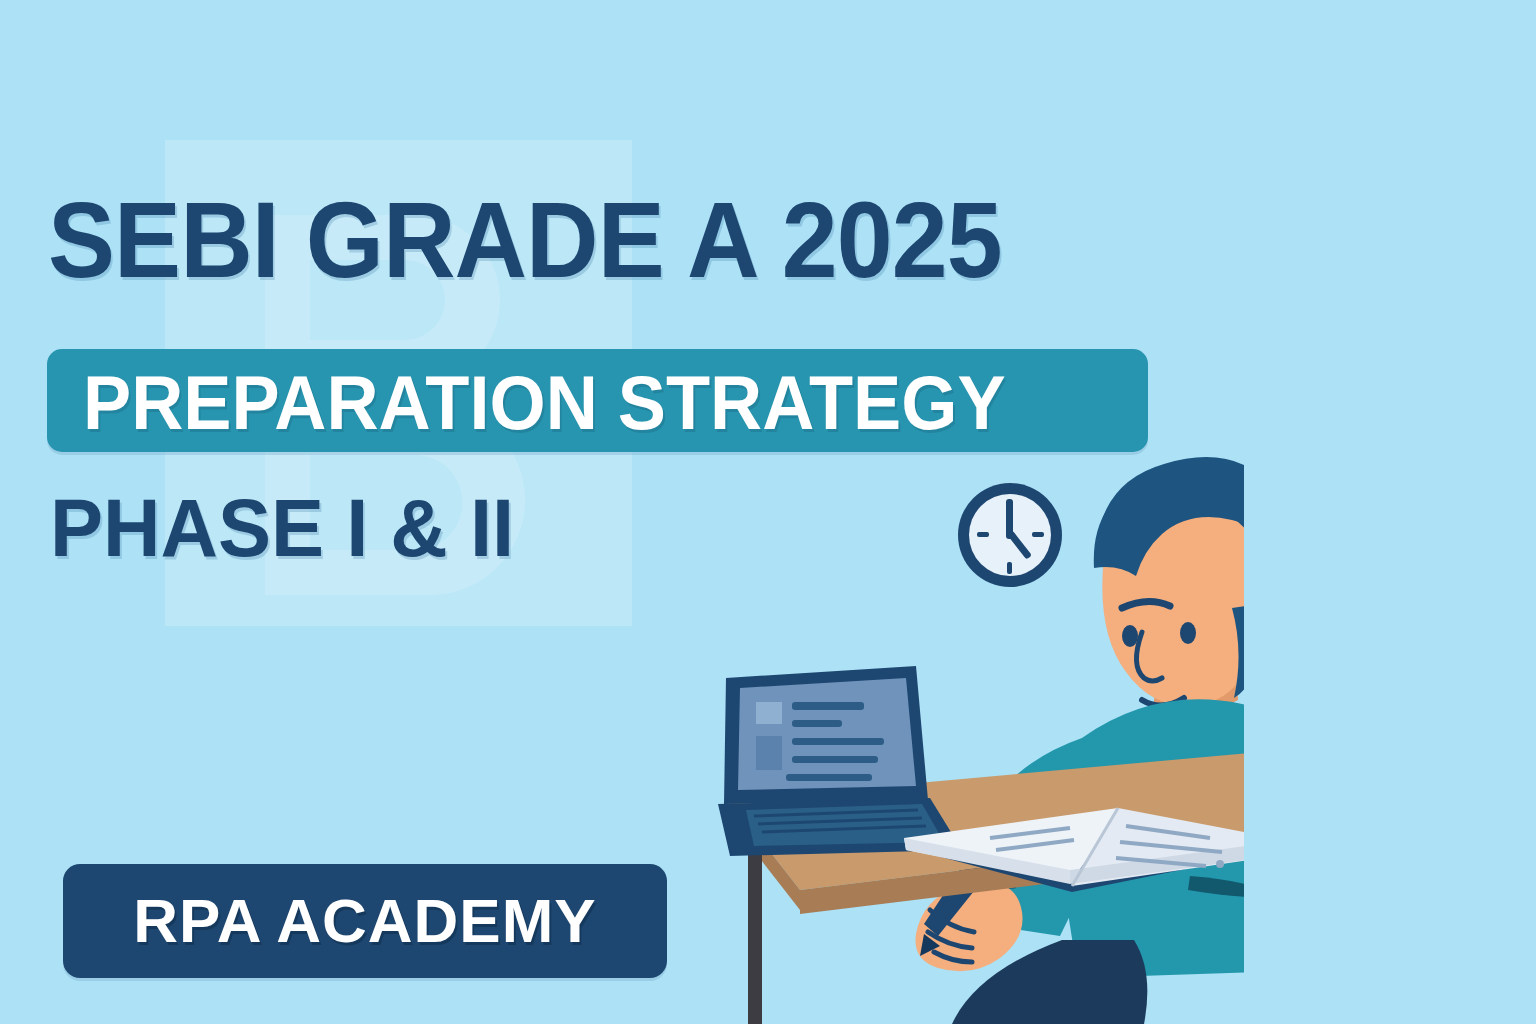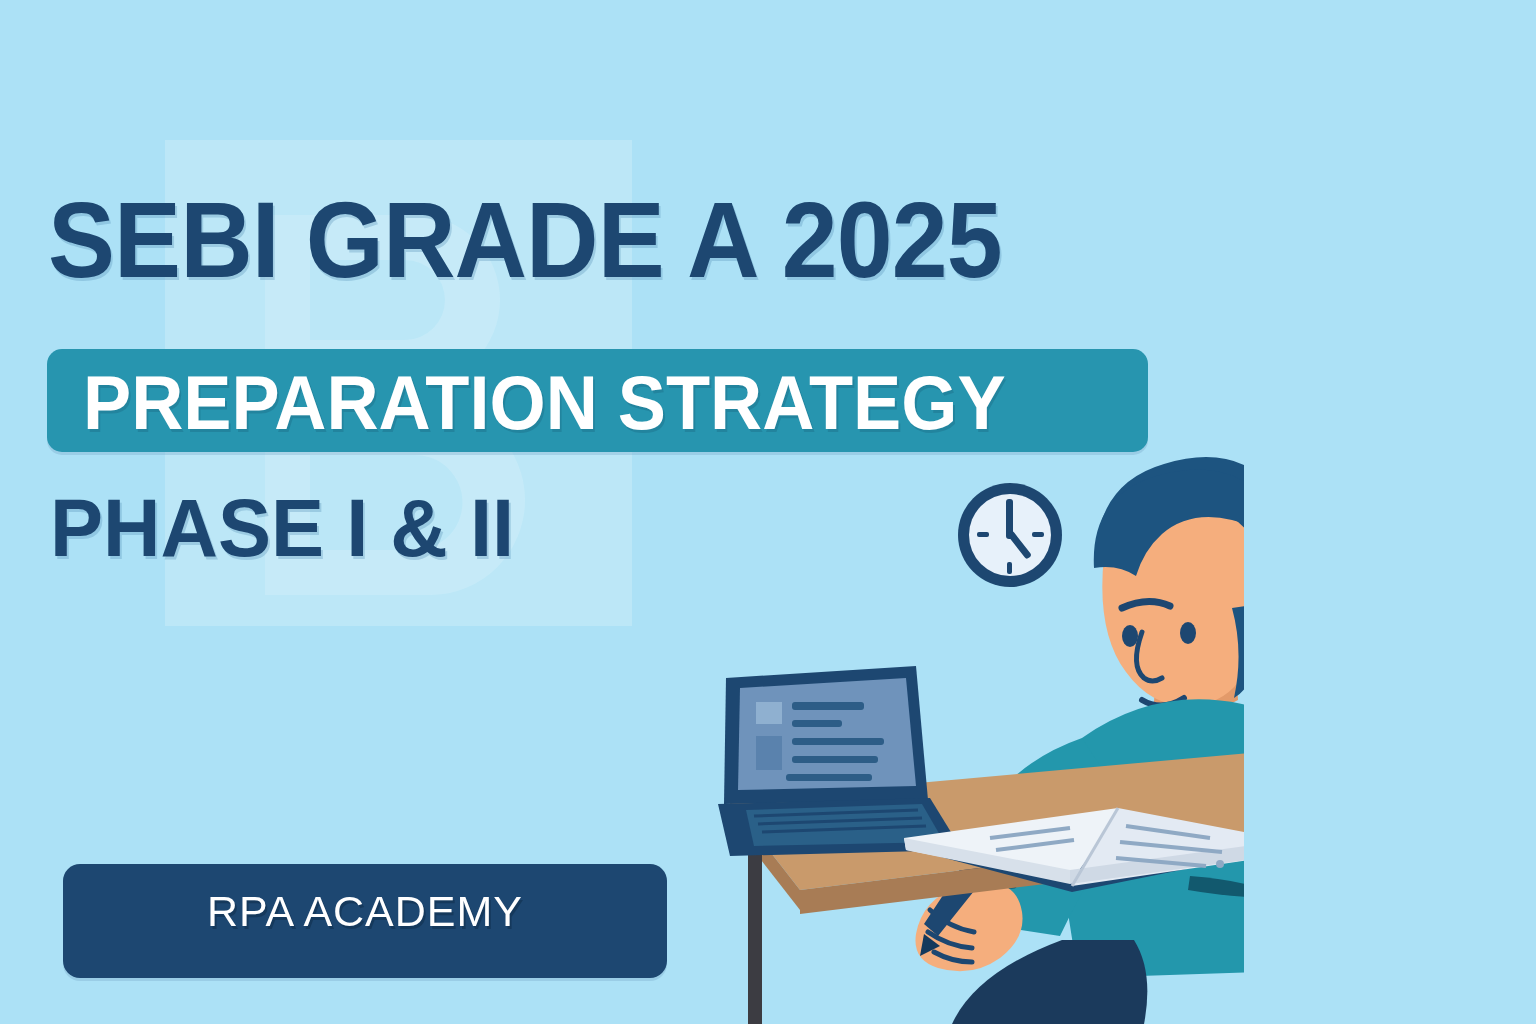--- a/index.html
+++ b/index.html
@@ -56,21 +56,21 @@
   }
 
   
   .brand{
     position:absolute;left:63px;top:864px;width:604px;height:114px;
     background:#1d4771;border-radius:17px;
     box-shadow:0 3px 0 rgba(120,170,200,0.35);
   }
   .brand-text{
     position:absolute;left:0;right:0;top:26px;text-align:center;
-    font-size:43px;line-height:1;font-weight:400;color:#ffffff;
+    font-size:62px;line-height:1;font-weight:700;color:#ffffff;
     letter-spacing:1px;
     text-shadow:2px 3px 0 rgba(13,40,66,0.45);
     white-space:nowrap;
   }
 
   
   .illus{position:absolute;left:690px;top:380px;width:846px;height:644px;}
   .illus svg{display:block;}
 </style>
 </head>

